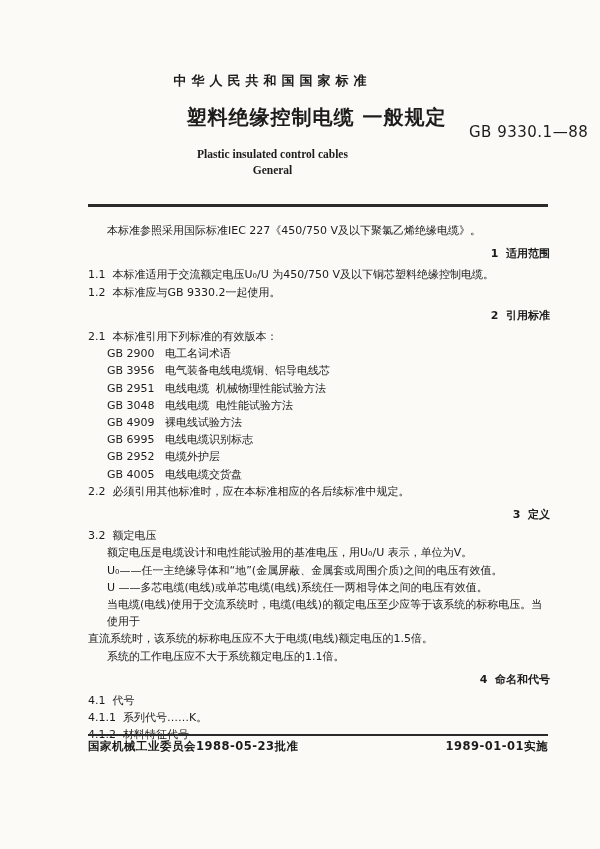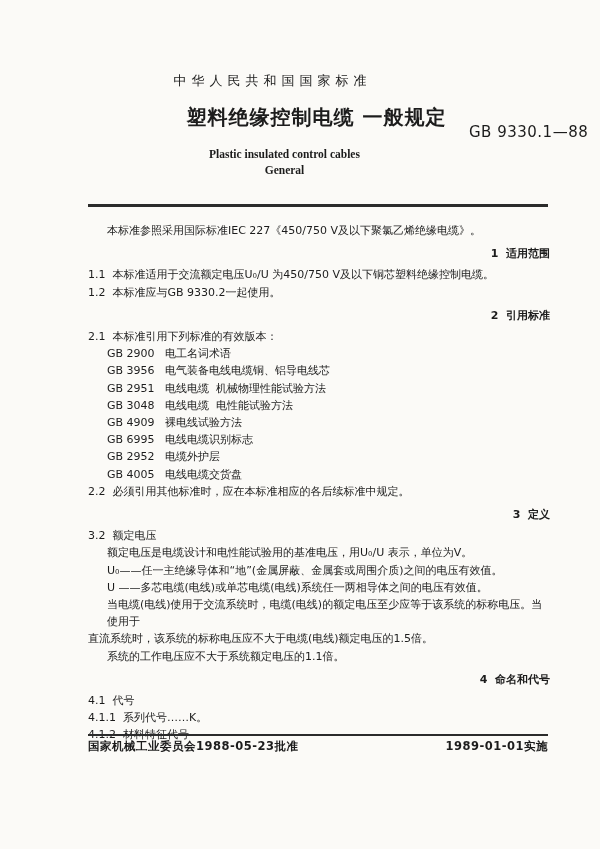--- a/index.html
+++ b/index.html
@@ -7,24 +7,24 @@
     --ink:#1c1c1c;
     --rule:#2b2b2b;
   }
   html,body{margin:0;padding:0;background:var(--paper);}
   .page{
     position:relative;width:600px;height:849px;overflow:hidden;
     background:var(--paper);color:var(--ink);
     font-family:"DejaVu Sans",sans-serif;
   }
   .hdr-center{position:absolute;left:0;width:545px;text-align:center;}
-  .natl-label{top:72px;font-size:13px;font-weight:400;letter-spacing:5px;}
+  .natl-label{top:72px;font-size:13px;font-weight:700;letter-spacing:5px;}
   .doc-title{top:104px;font-size:20px;font-weight:700;letter-spacing:1px;padding-left:44px;}
   .std-no{position:absolute;left:469px;top:123px;font-size:15px;font-weight:400;letter-spacing:0.5px;white-space:nowrap;}
-  .en-title{font-family:"Liberation Serif","DejaVu Serif",serif;font-weight:700;padding-left:12px;}
+  .en-title{font-family:"Liberation Serif","DejaVu Serif",serif;font-weight:700;}
   .en1{top:148px;font-size:11.5px;}
   .en2{top:164px;font-size:11.5px;}
   .rule-top{position:absolute;left:88px;top:204px;width:460px;height:3px;background:var(--rule);}
   .body-text{position:absolute;left:88px;top:222px;width:462px;}
   .line{font-size:11px;line-height:17.2px;white-space:pre-wrap;}
   .line.heading{font-weight:700;margin:6px 0 4px 0;text-align:right;}
   .line.ind1{padding-left:19px;}
   .rule-bottom{position:absolute;left:88px;top:734px;width:460px;height:2px;background:var(--rule);}
   .footer-row{
     position:absolute;left:88px;top:739px;width:460px;

